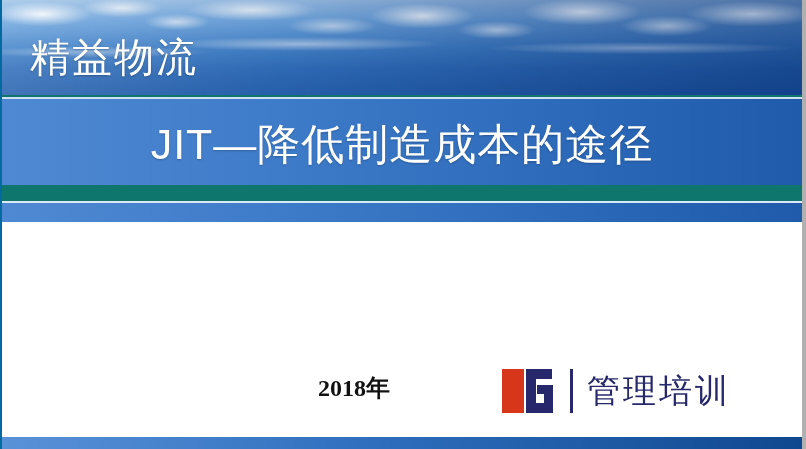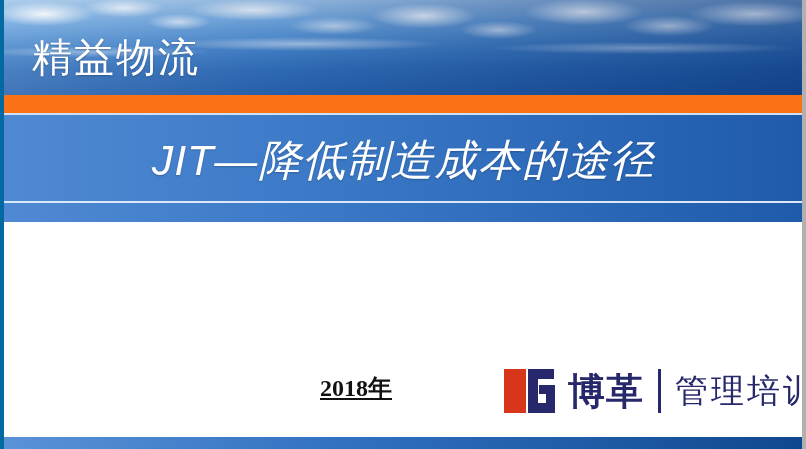--- a/index.html
+++ b/index.html
@@ -8,24 +8,24 @@
     background: #ffffff;
   }
   body {
     font-family: "Liberation Sans", sans-serif;
   }
 
   .slide {
     position: relative;
     width: 806px;
     height: 449px;
-    background: #f97316;
+    background: #0f766e;
     overflow: hidden;
     box-sizing: border-box;
-    border-left: 4px solid #0369a1;
+    border-left: 2px solid #0369a1;
     border-right: 4px solid #b0b0b0;
   }
 
   
   .banner {
     position: absolute;
     left: 0;
     top: 0;
     right: 0;
     height: 222px;
@@ -88,27 +88,26 @@
     color: #ffffff;
     letter-spacing: 2px;
     text-shadow: 0 1px 2px rgba(0,0,0,0.25);
     white-space: nowrap;
   }
 
   
   .title-band {
     position: absolute;
     left: 0;
-    top: 113px;
+    top: 97px;
     right: 0;
     height: 88px;
     background: linear-gradient(to right, #5089d3 0%, #3a78c6 42%, #1f5aab 100%);
     border-top: 2px solid #cfe0f3;
     box-sizing: border-box;
-    font-style: italic;
   }
   .main-title {
     position: absolute;
     left: 0;
     right: 0;
     top: 22px;
     text-align: center;
     font-family: "Liberation Sans", sans-serif;
     font-size: 43px;
     line-height: 1.1;
@@ -142,21 +141,20 @@
 
   .year {
     position: absolute;
     left: 316px;
     top: 150px;
     font-family: "Liberation Serif", serif;
     font-weight: bold;
     font-size: 24px;
     color: #111111;
     white-space: nowrap;
-    text-decoration: underline;
   }
 
   
   .company-block {
     position: absolute;
     left: 8px;
     top: 188px;
     width: 150px;
     text-align: center;
   }
@@ -256,21 +254,20 @@
 
       <svg class="logo-mark" viewBox="0 0 56 48">
 
         <path d="M2 2 H20 V33 H2 Z" fill="#d8361b"></path>
         <path d="M2 33 H20 L20 46 H2 Z" fill="#d8361b"></path>
         <path d="M20 2 H24 L24 46 H20 Z" fill="#d8361b"></path>
 
         <path d="M26 2 H52 V12 H36 V36 H44 V27 H37 V18 H53 V46 H26 Z" fill="#27286b"></path>
       </svg>
 
-      <span class="logo-word">博革</span>
 
       <span class="logo-divider"></span>
 
       <span class="logo-tagline">管理培训</span>
     </div>
 
   </div>
 
   <div class="bottom-strip"></div>
 

